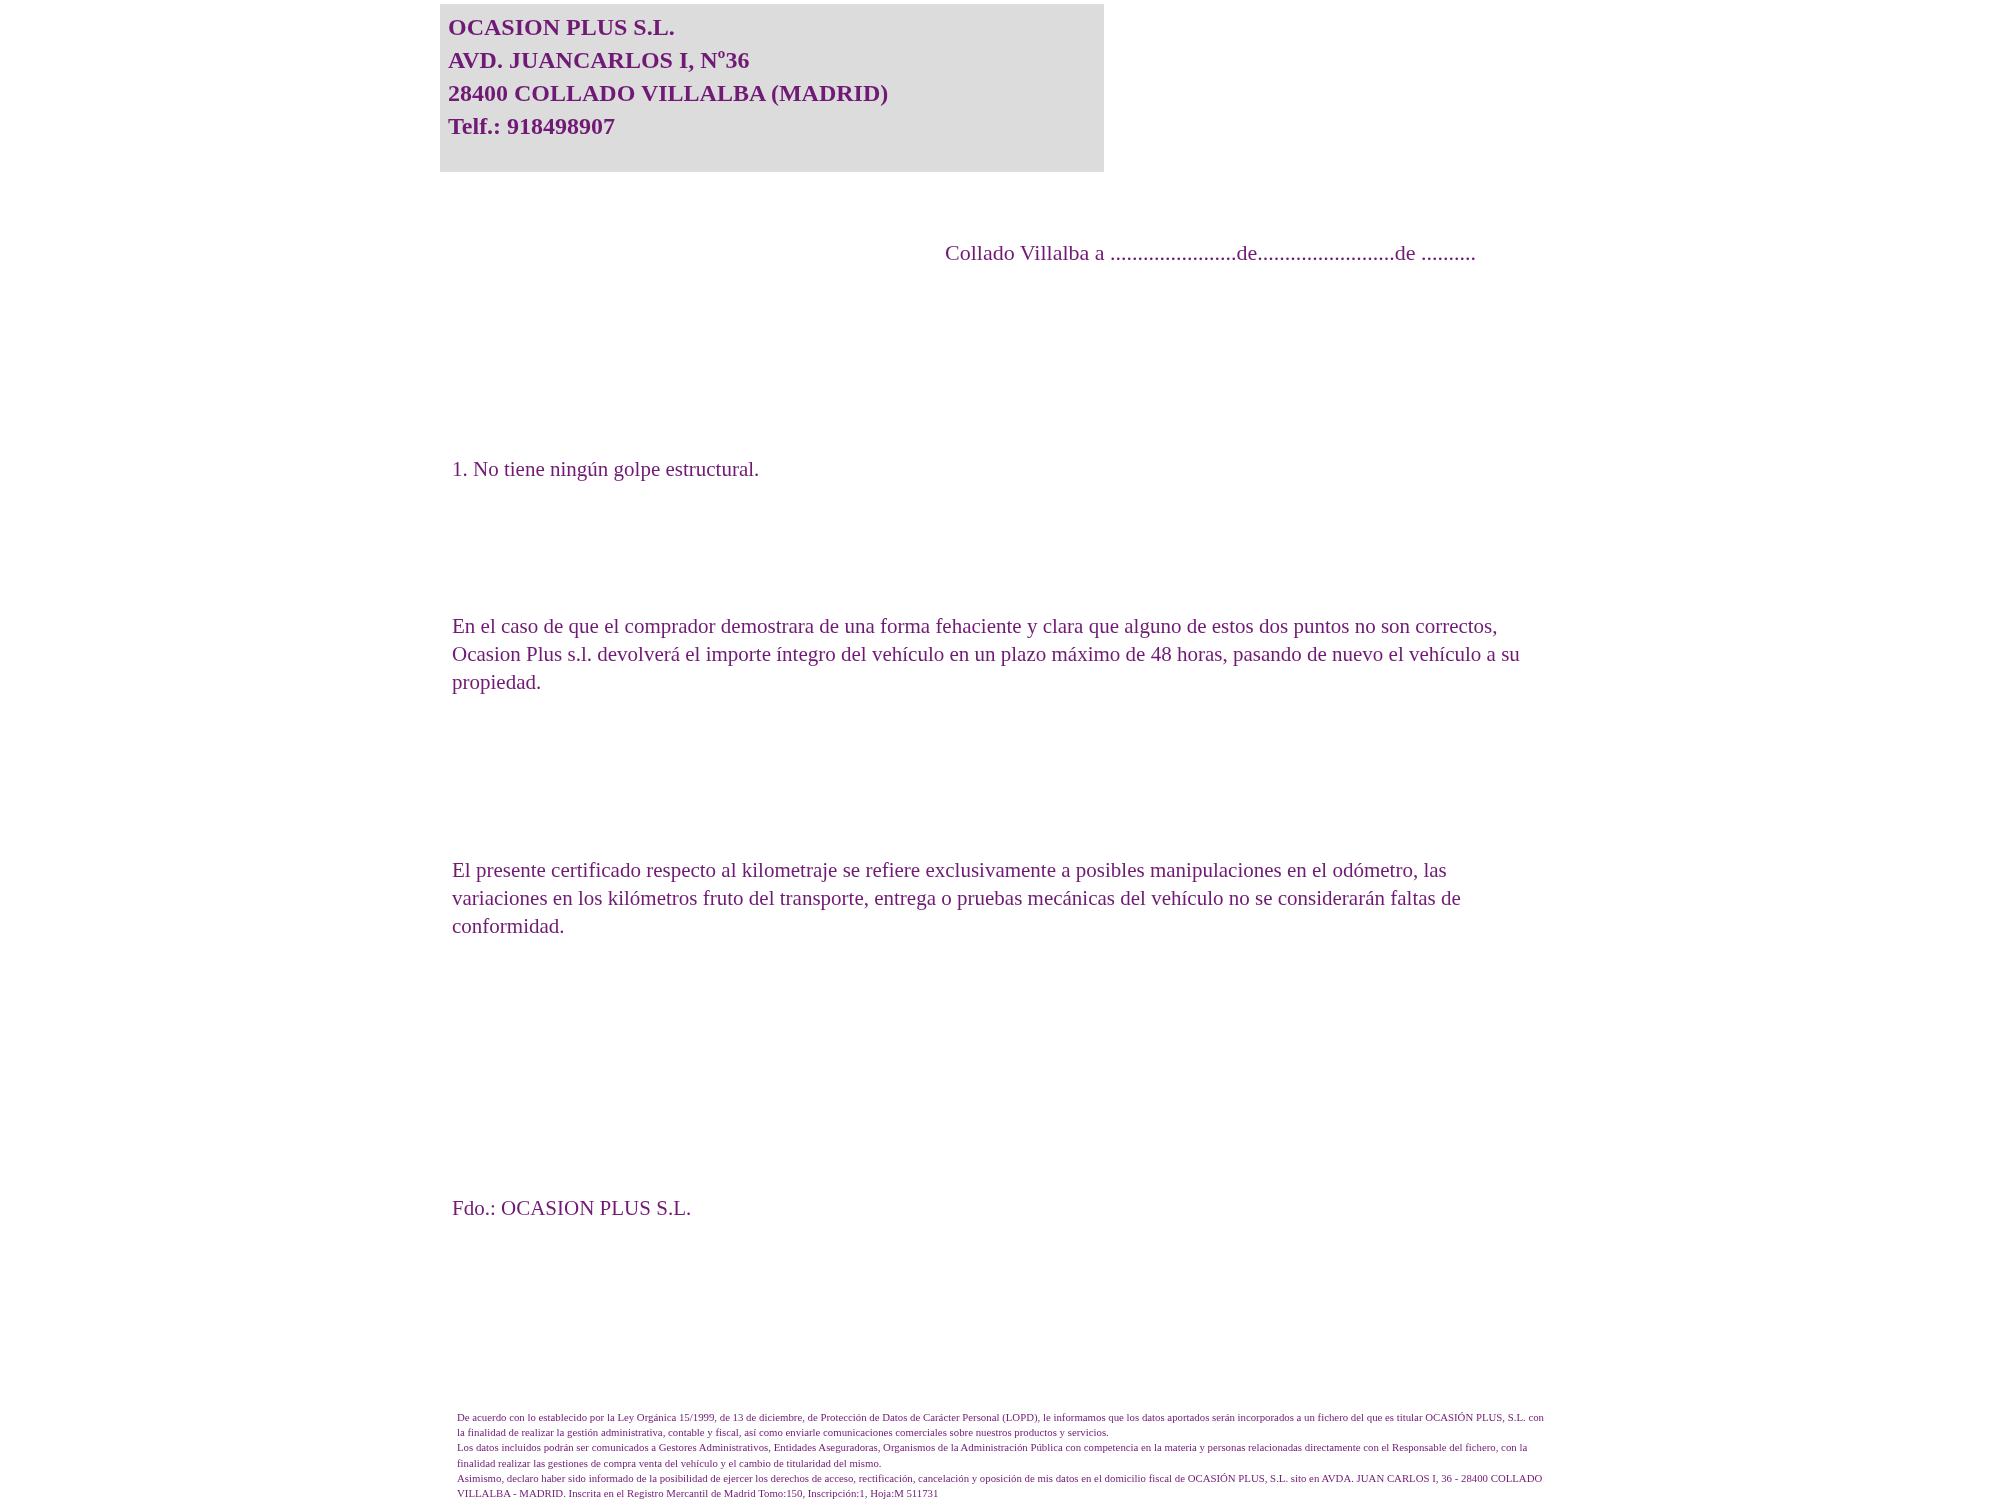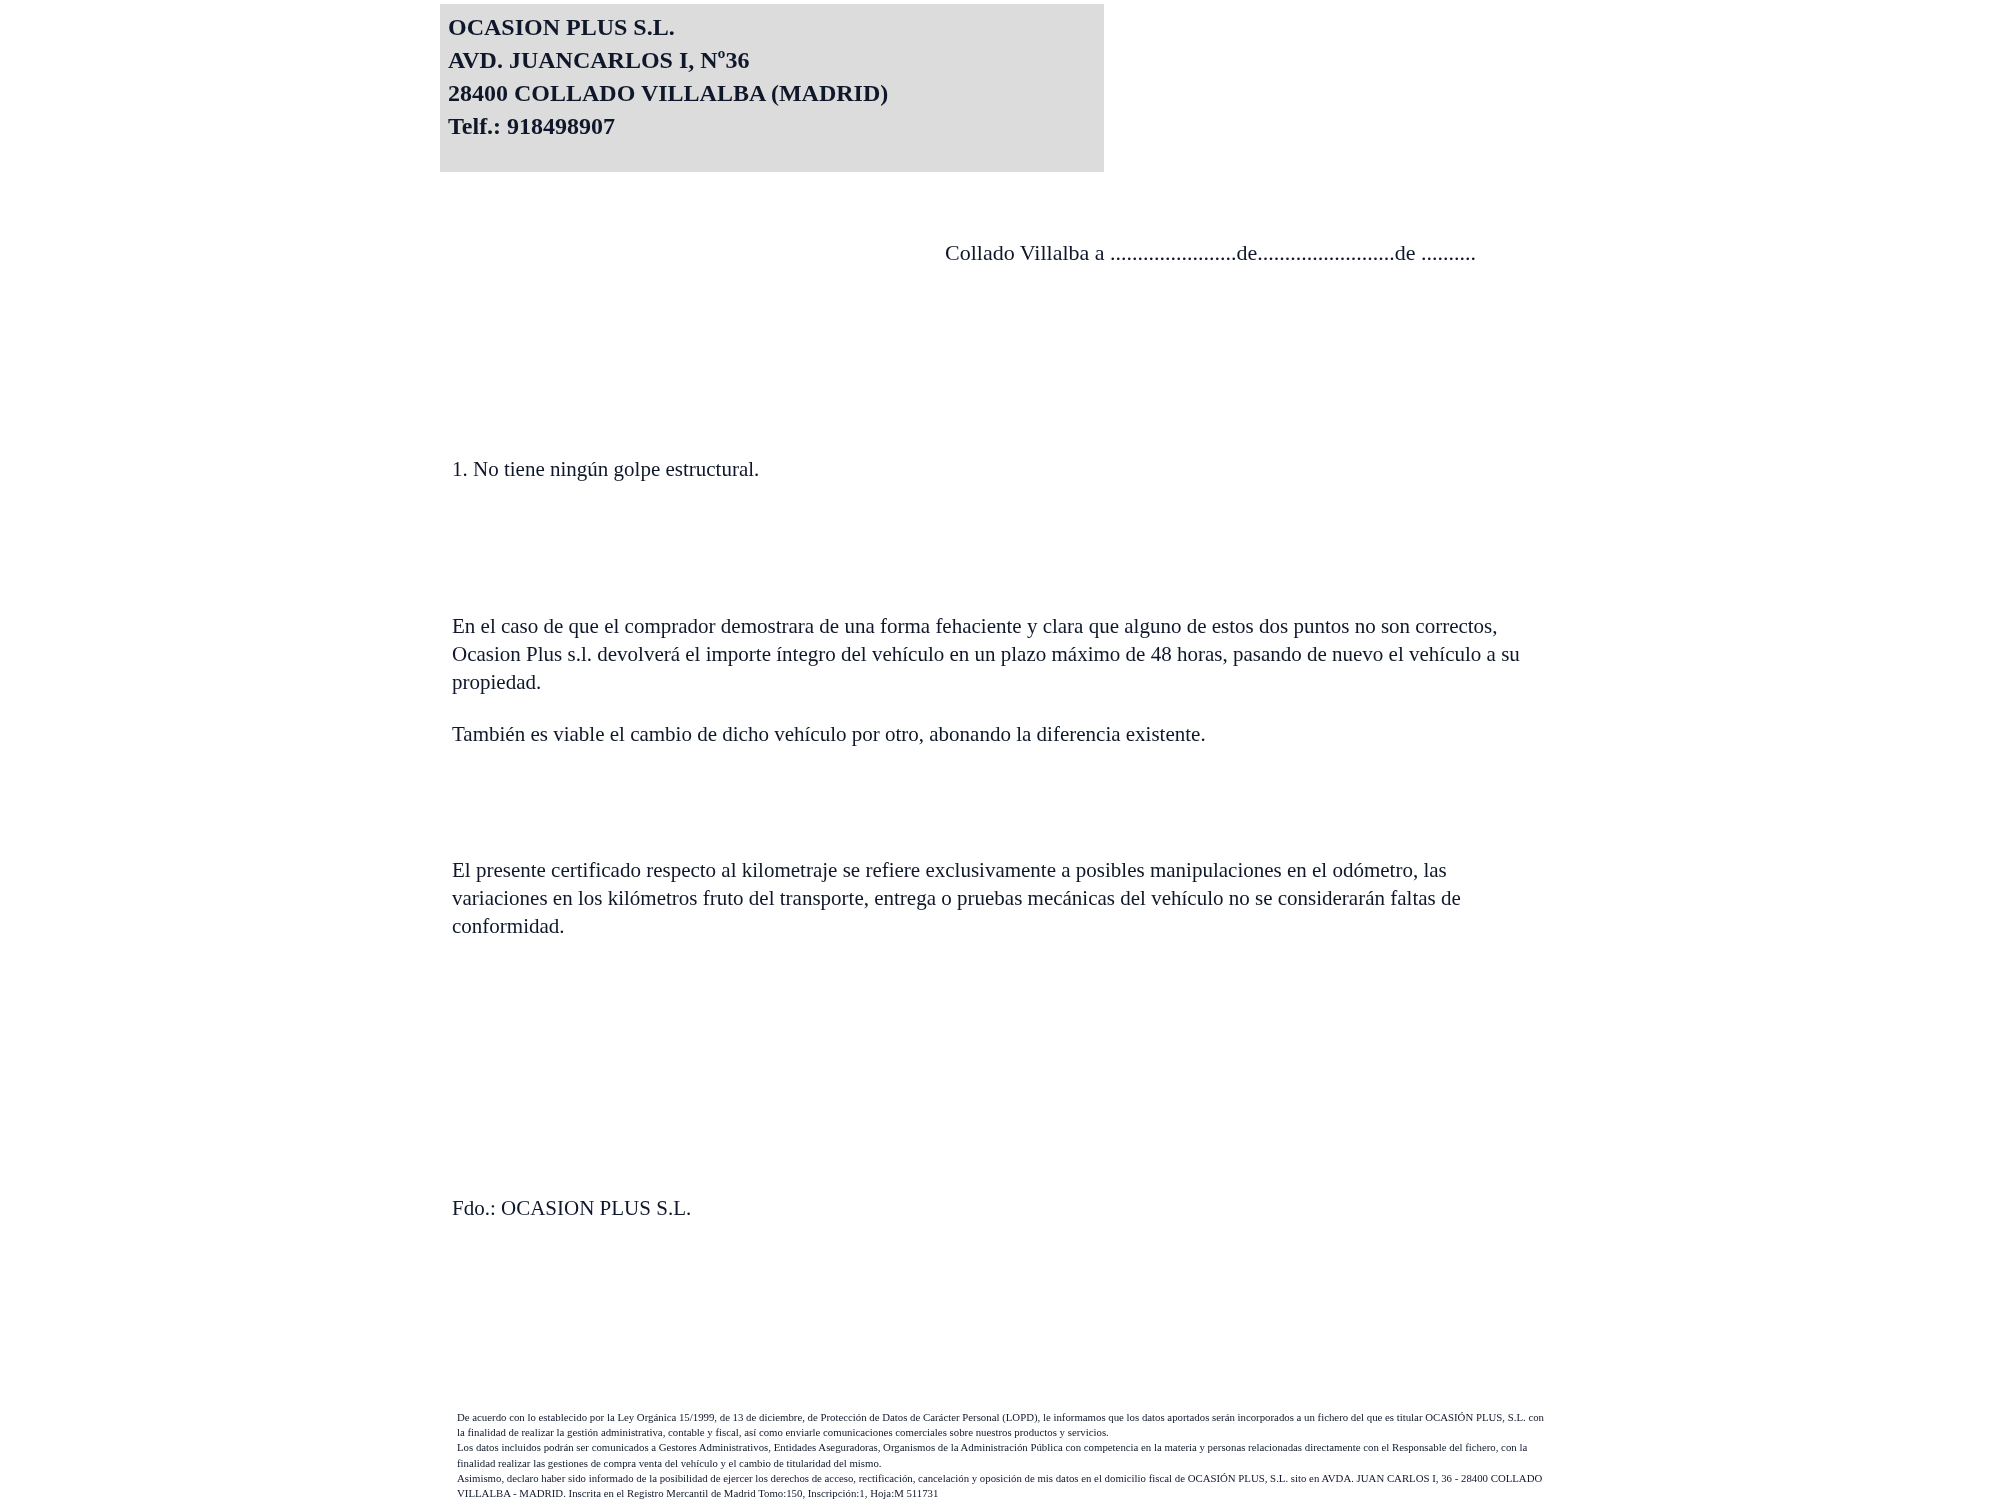--- a/index.html
+++ b/index.html
@@ -5,21 +5,21 @@
   html, body {
     margin: 0;
     padding: 0;
     background: #ffffff;
   }
   .page {
     position: relative;
     width: 2000px;
     height: 1500px;
     background: #ffffff;
-    color: #0f172a;
+    color: #701a75;
     font-family: "Liberation Serif", "DejaVu Serif", serif;
     overflow: hidden;
   }
 
   
   .header-block {
     position: absolute;
     left: 440px;
     top: 4px;
     width: 664px;
@@ -105,21 +105,20 @@
     <div>28400 COLLADO VILLALBA (MADRID)</div>
     <div>Telf.: 918498907</div>
   </div>
 
   <div class="date-line">Collado Villalba a .......................de.........................de ..........</div>
 
 
   <div class="body-text point-1">1. No tiene ningún golpe estructural.</div>
 
   <div class="body-text para-refund">En el caso de que el comprador demostrara de una forma fehaciente y clara que alguno de estos dos puntos no son correctos, Ocasion Plus s.l. devolverá el importe íntegro del vehículo en un plazo máximo de 48 horas, pasando de nuevo el vehículo a su propiedad.</div>
-  <div class="body-text para-exchange">También es viable el cambio de dicho vehículo por otro, abonando la diferencia existente.</div>
   <div class="body-text para-odometer">El presente certificado respecto al kilometraje se refiere exclusivamente a posibles manipulaciones en el odómetro, las variaciones en los kilómetros fruto del transporte, entrega o pruebas mecánicas del vehículo no se considerarán faltas de conformidad.</div>
 
   <div class="signature">Fdo.: OCASION PLUS S.L.</div>
 
   <div class="legal-block">
     <p>De acuerdo con lo establecido por la Ley Orgánica 15/1999, de 13 de diciembre, de Protección de Datos de Carácter Personal (LOPD), le informamos que los datos aportados serán incorporados a un fichero del que es titular OCASIÓN PLUS, S.L. con la finalidad de realizar la gestión administrativa, contable y fiscal, así como enviarle comunicaciones comerciales sobre nuestros productos y servicios.</p>
     <p>Los datos incluidos podrán ser comunicados a Gestores Administrativos, Entidades Aseguradoras, Organismos de la Administración Pública con competencia en la materia y personas relacionadas directamente con el Responsable del fichero, con la finalidad realizar las gestiones de compra venta del vehículo y el cambio de titularidad del mismo.</p>
     <p>Asimismo, declaro haber sido informado de la posibilidad de ejercer los derechos de acceso, rectificación, cancelación y oposición de mis datos en el domicilio fiscal de OCASIÓN PLUS, S.L. sito en AVDA. JUAN CARLOS I, 36 - 28400 COLLADO VILLALBA - MADRID. Inscrita en el Registro Mercantil de Madrid Tomo:150, Inscripción:1, Hoja:M 511731</p>
   </div>
 

